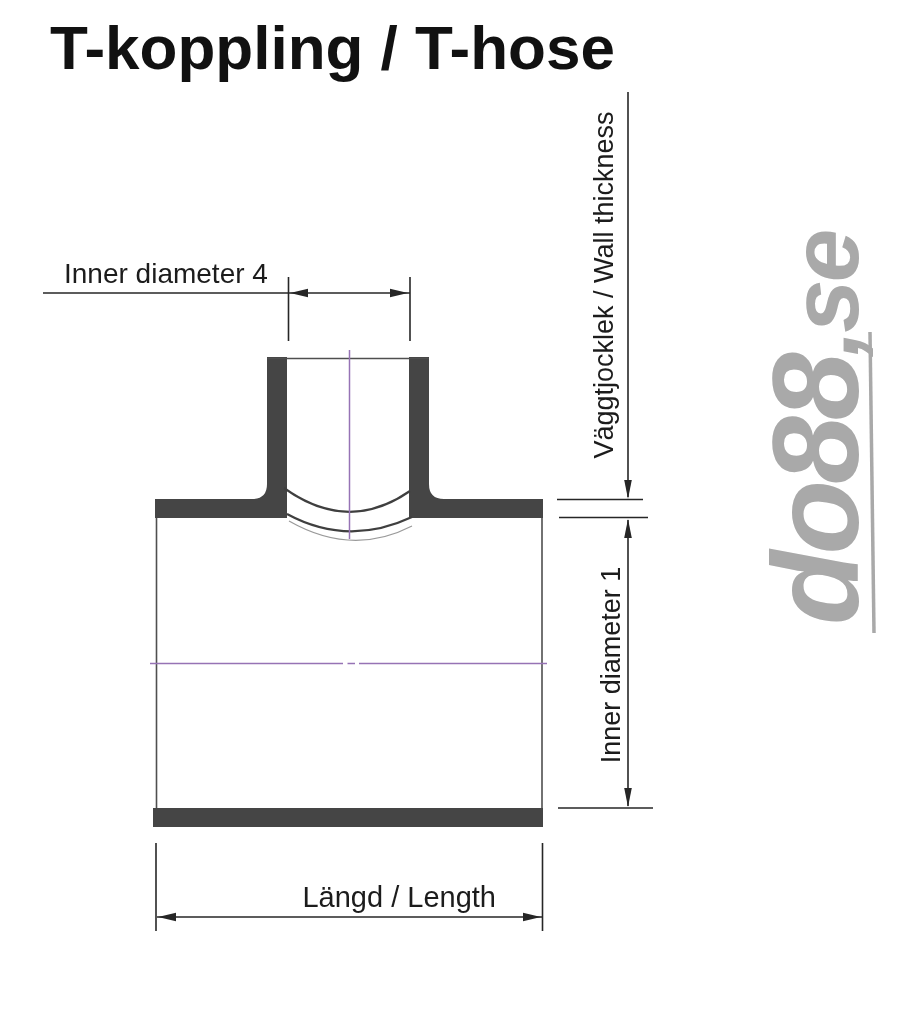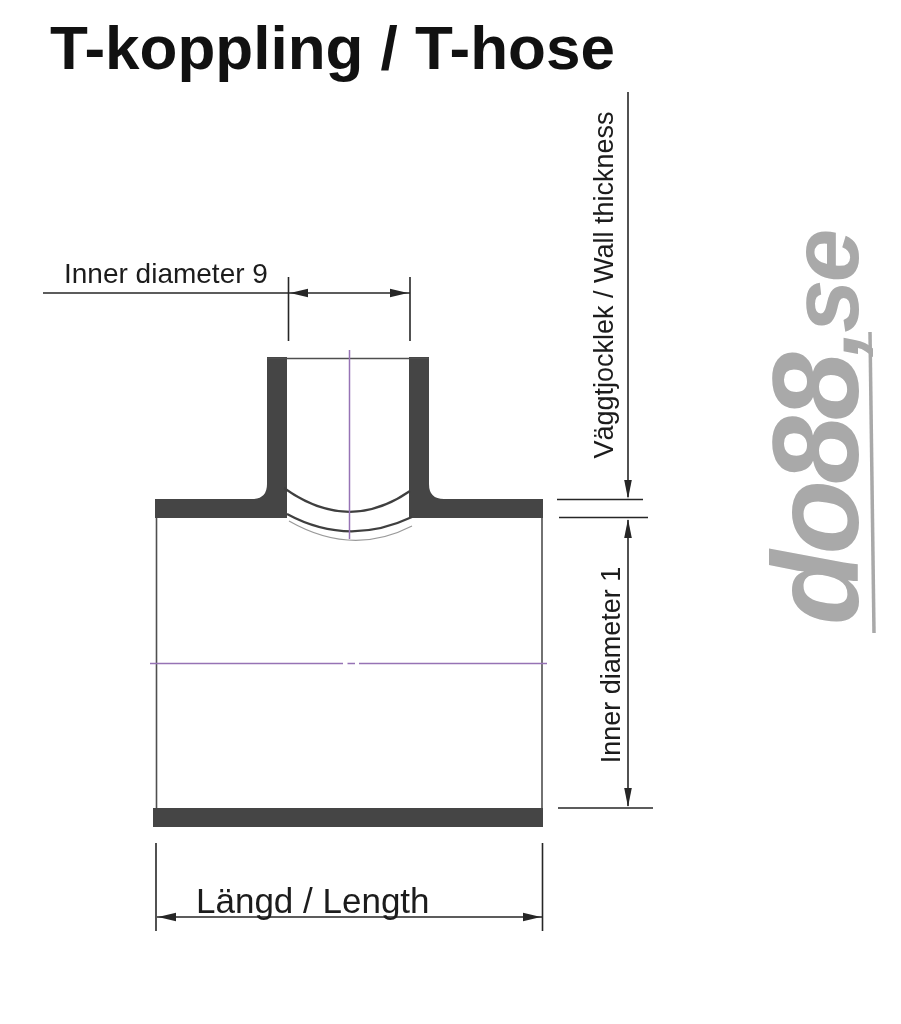--- a/index.html
+++ b/index.html
@@ -41,21 +41,21 @@
     font-size:27px;line-height:30px;text-align:center;
     transform:rotate(-90deg);
   }
   #label-id1{
     left:489px;top:651px;width:244px;height:28px;
     font-size:27px;line-height:28px;text-align:center;
     transform:rotate(-90deg);
   }
   #label-len{
     left:196px;top:881px;width:300px;
-    font-size:35px;text-align:left;
+    font-size:29px;text-align:right;
   }
   #watermark{
     left:597px;top:361px;width:450px;height:135px;
     transform:rotate(-90deg);
     display:flex;align-items:baseline;justify-content:center;
     color:var(--watermark);
     font-weight:700;font-style:italic;
     white-space:nowrap;
     user-select:none;
   }
@@ -125,21 +125,21 @@
     <line class="dim" x1="156" y1="843" x2="156" y2="931"></line>
     <line class="dim" x1="542.5" y1="843" x2="542.5" y2="931"></line>
     <line class="dim" x1="157" y1="917" x2="542" y2="917"></line>
     <polygon class="arr" points="158,917 176,912.8 176,921.2"></polygon>
     <polygon class="arr" points="541,917 523,912.8 523,921.2"></polygon>
   </g>
 
   <line class="wmline" x1="870" y1="332" x2="874" y2="633"></line>
 </svg>
 
-<div id="label-id2" class="abs dim-label">Inner diameter 9</div>
+<div id="label-id2" class="abs dim-label">Inner diameter 4</div>
 <div id="label-wt" class="abs dim-label">Väggtjocklek / Wall thickness</div>
 <div id="label-id1" class="abs dim-label">Inner diameter 1</div>
 <div id="label-len" class="abs dim-label">Längd / Length</div>
 
 <div id="watermark" class="abs">
   <span class="wm-big">do88</span>
     <span class="wm-small">,se</span>
 </div>
 
 </body></html>

